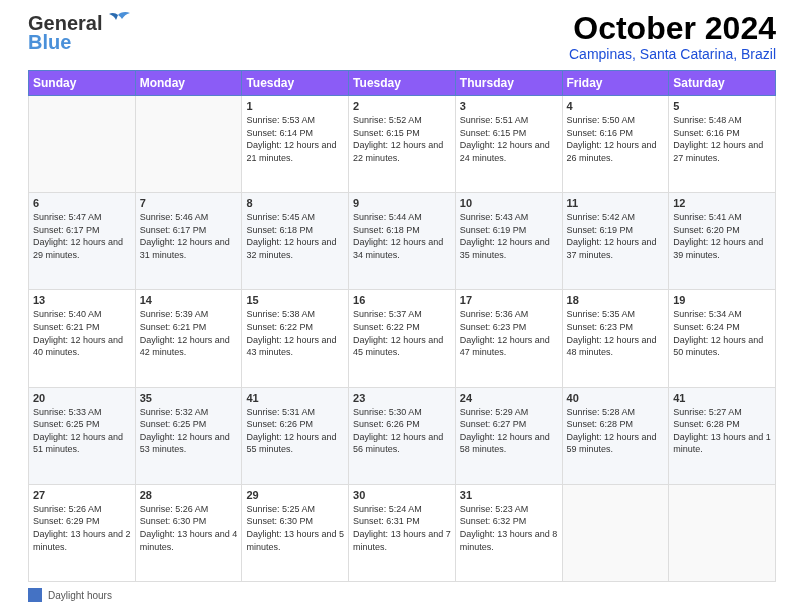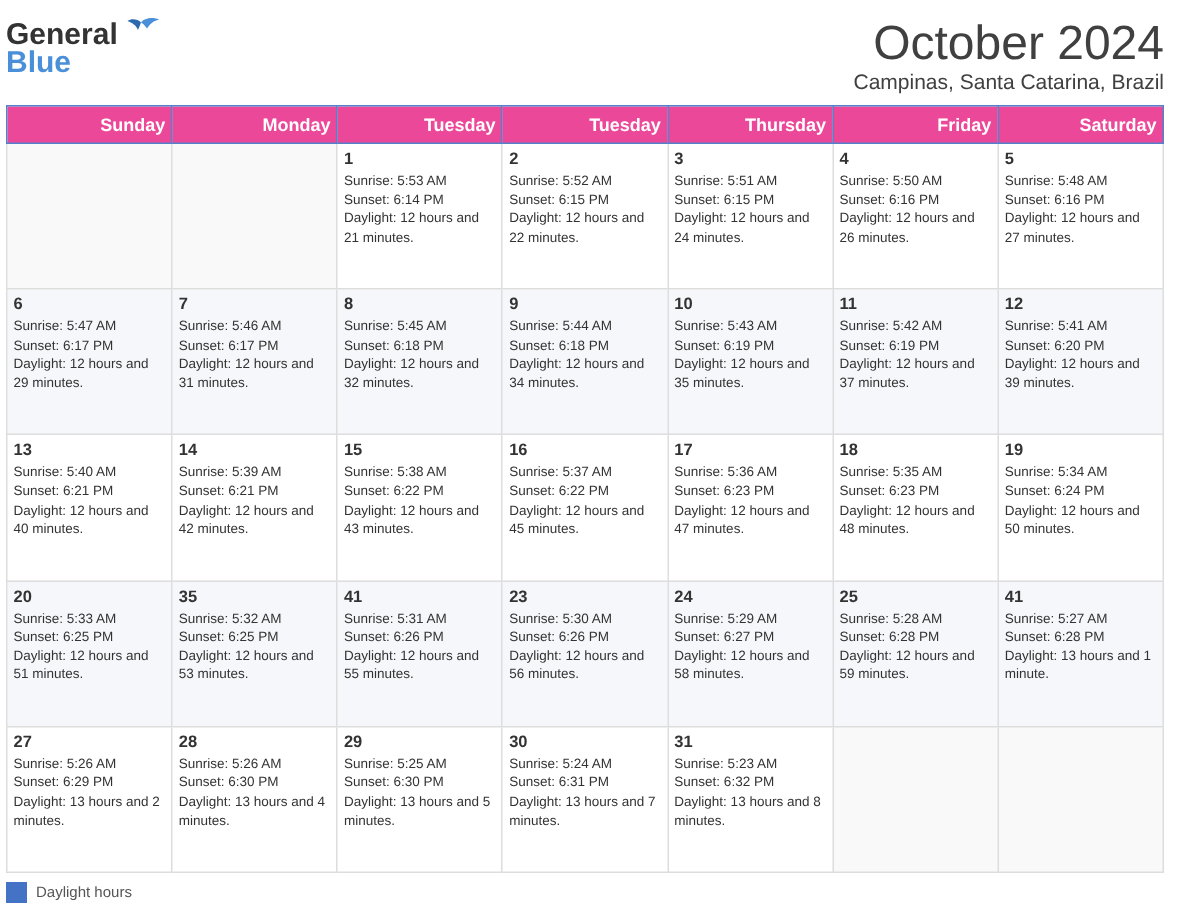--- a/index.html
+++ b/index.html
@@ -6,47 +6,47 @@
     body {
       font-family: Arial, sans-serif;
       background: #fff;
       width: 792px;
       height: 612px;
       overflow: hidden;
     }
     .page {
       width: 792px;
       height: 612px;
-      padding: 12px 16px 10px 4px;
+      padding: 12px 16px 10px 28px;
       display: flex;
       flex-direction: column;
     }
     .header {
       display: flex;
       justify-content: space-between;
       align-items: flex-start;
       margin-bottom: 8px;
     }
     .logo {
       display: flex;
       flex-direction: column;
       align-items: flex-start;
     }
     .title-section {
       text-align: right;
     }
     .month-title {
       font-size: 32px;
-      font-weight: normal;
-      color: #404040;
+      font-weight: bold;
+      color: #000000;
       line-height: 1;
     }
     .location {
       font-size: 14px;
-      color: #404040;
+      color: #1d4ed8;
       margin-top: 2px;
       text-align: right;
     }
     .calendar {
       flex: 1;
       border: 1px solid #ccc;
       border-collapse: collapse;
       width: 100%;
       table-layout: fixed;
     }
@@ -68,21 +68,21 @@
       background: #fff;
       height: 80px;
     }
     .calendar tr:nth-child(even) td {
       background: #f5f7fa;
     }
     .calendar tr:nth-child(odd) td {
       background: #ffffff;
     }
     
-    .calendar thead tr th { background: #ec4899; text-align: right; }
+    .calendar thead tr th { background: #8b5cf6; }
     .day-num {
       font-size: 11px;
       font-weight: bold;
       display: block;
       margin-bottom: 2px;
     }
     .day-info {
       font-size: 9px;
       line-height: 1.4;
       color: #333;
@@ -238,21 +238,21 @@
           </td>
           <td>
             <span class="day-num">23</span>
             <div class="day-info">Sunrise: 5:30 AM<br>Sunset: 6:26 PM<br>Daylight: 12 hours and 56 minutes.</div>
           </td>
           <td>
             <span class="day-num">24</span>
             <div class="day-info">Sunrise: 5:29 AM<br>Sunset: 6:27 PM<br>Daylight: 12 hours and 58 minutes.</div>
           </td>
           <td>
-            <span class="day-num">25</span>
+            <span class="day-num">40</span>
             <div class="day-info">Sunrise: 5:28 AM<br>Sunset: 6:28 PM<br>Daylight: 12 hours and 59 minutes.</div>
           </td>
           <td>
             <span class="day-num">41</span>
             <div class="day-info">Sunrise: 5:27 AM<br>Sunset: 6:28 PM<br>Daylight: 13 hours and 1 minute.</div>
           </td>
         </tr>
         <tr>
           <td>
             <span class="day-num">27</span>

